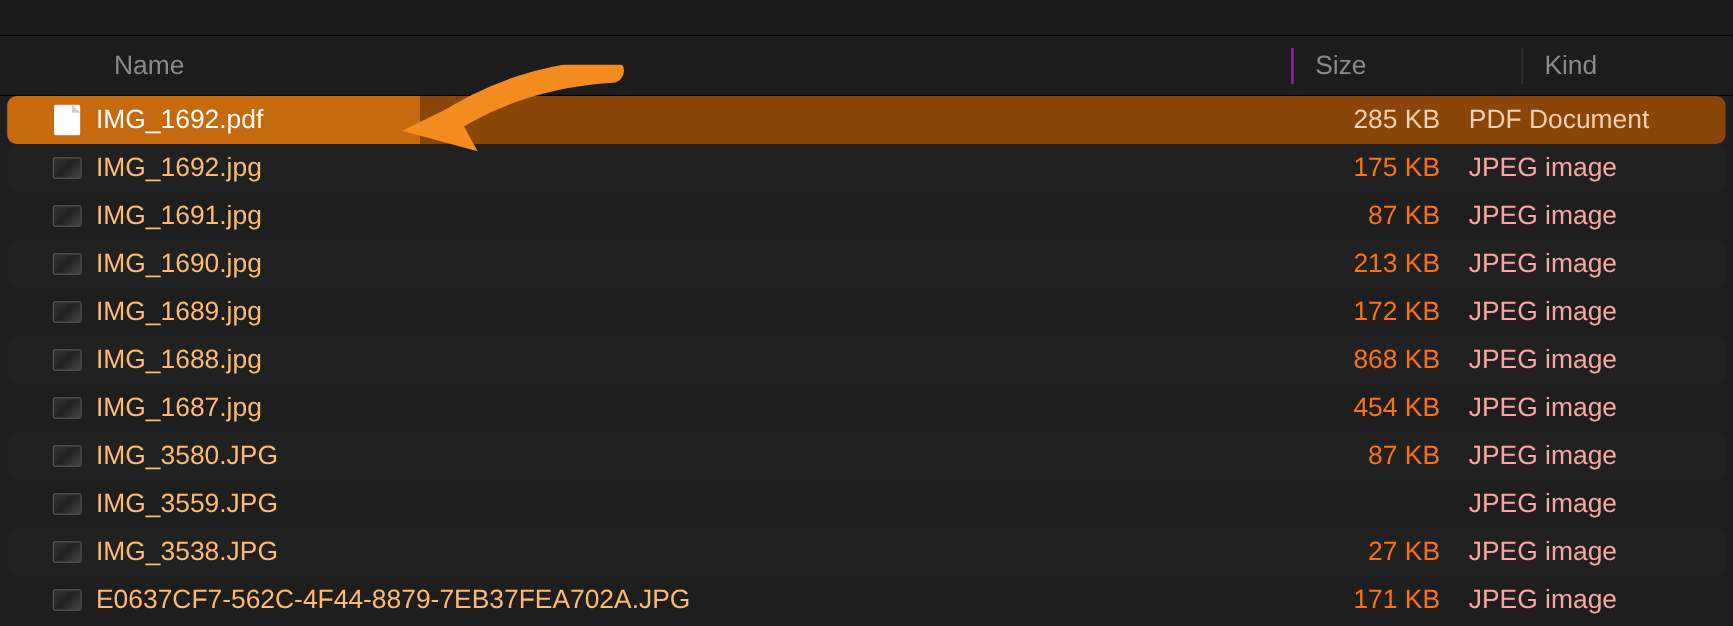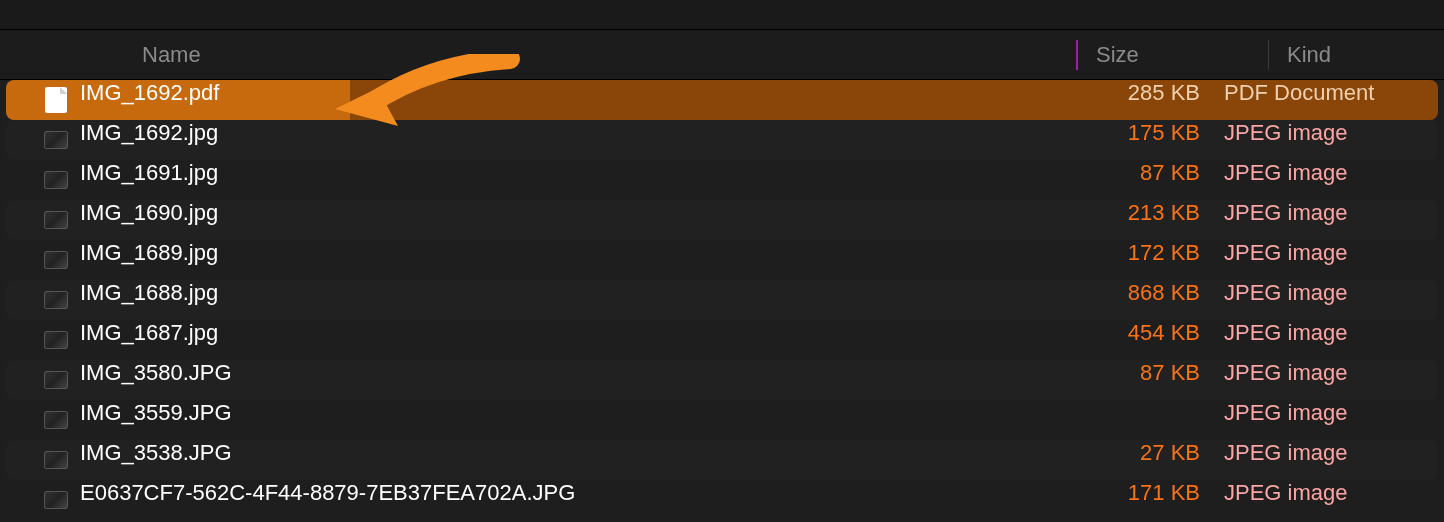--- a/index.html
+++ b/index.html
@@ -27,41 +27,41 @@
       align-items: center;
       height: 50px;
       padding-left: 95px;
       color: #8a8a8a;
       font-size: 22px;
       border-bottom: 1px solid #000;
       background: #1c1c1c;
     }
     .header-name {
       flex: 1;
-      margin-left: 47px;
     }
     .header-size {
       width: 192px;
       border-left: 2px solid #a21caf;
       padding-left: 18px;
       height: 30px;
       line-height: 30px;
     }
     .header-kind {
       width: 176px;
       border-left: 1px solid #3a3a3a;
       padding-left: 18px;
       height: 30px;
       line-height: 30px;
     }
     .file-list {
       position: relative;
     }
     .file-row {
       display: flex;
+      align-items: center;
       height: 40px;
       padding-left: 18px;
       position: relative;
       border-radius: 8px;
       margin: 0 6px 0 6px;
     }
     .file-row.alt {
       background: rgba(255,255,255,0.015);
     }
     .file-row.selected {
@@ -86,21 +86,21 @@
     .file-icon {
       width: 24px;
       height: 24px;
       display: inline-flex;
       align-items: center;
       justify-content: center;
     }
     .file-name {
       flex: 1;
       padding-left: 12px;
-      color: #ffffff;
+      color: #fdba74;
       font-size: 22px;
       white-space: nowrap;
       overflow: hidden;
       text-overflow: ellipsis;
     }
     .file-size {
       width: 192px;
       text-align: right;
       padding-right: 18px;
       color: #f97316;

